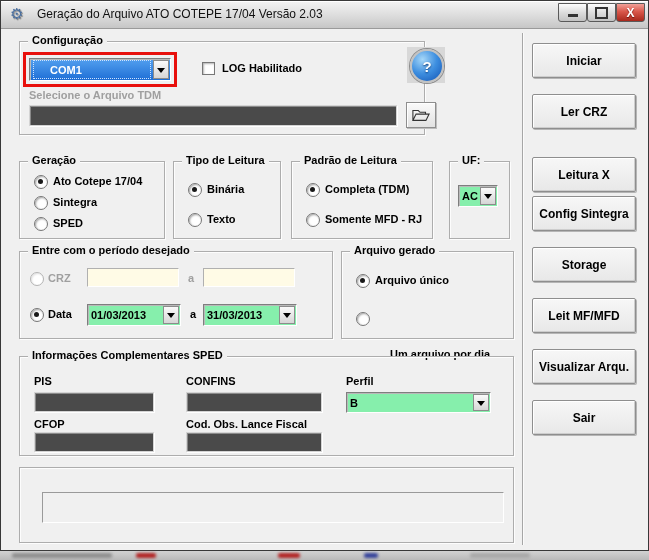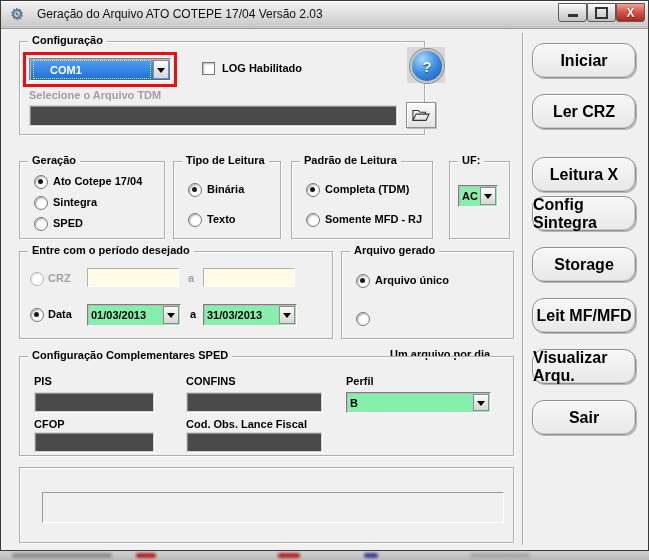--- a/index.html
+++ b/index.html
@@ -56,24 +56,24 @@
   .helpbg{position:absolute;width:38px;height:36px;background:#d8d8d8;}
   .helpbtn{position:absolute;width:30px;height:30px;border-radius:50%;
            background:radial-gradient(circle at 35% 28%,#a6d7f8,#3e8fe0 48%,#1253b4);
            border:2px solid #c2c2c2;box-shadow:0 0 0 1px #8b8b8b;
            display:flex;align-items:center;justify-content:center;
            color:#fff;font-weight:bold;font-size:15px;text-shadow:0 1px 2px #0a3a7a;}
   .toolbtn{position:absolute;box-sizing:border-box;background:linear-gradient(#fafafa,#e2e2e2);
            border:1px solid #8e8e8e;box-shadow:inset 1px 1px 0 #fff,1px 1px 0 #bdbdbd;
            display:flex;align-items:center;justify-content:center;}
   .btn{position:absolute;left:531px;width:104px;height:35px;box-sizing:border-box;
-       background:linear-gradient(#f7f7f7,#e8e8e8);border:1px solid #8e8e8e;border-radius:12px;
+       background:linear-gradient(#f7f7f7,#e8e8e8);border:1px solid #8e8e8e;border-radius:2px;
        box-shadow:inset 1px 1px 0 #fff,inset -1px -1px 0 #cdcdcd,1px 1px 0 #b5b5b5;
        display:flex;align-items:center;justify-content:center;
-       font-weight:bold;font-size:16px;color:#000;cursor:default;}
+       font-weight:bold;font-size:12px;color:#000;cursor:default;}
   .vdivider{position:absolute;left:521px;top:32px;height:512px;width:0;
             border-left:1px solid #a6a6a6;border-right:1px solid #fbfbfb;}
   .sunkenpanel{position:absolute;box-sizing:border-box;background:#f0f0f0;
                border:1px solid;border-color:#9a9a9a #fff #fff #9a9a9a;}
   
   .taskbar{position:absolute;left:0;top:551px;width:649px;height:9px;
            background:linear-gradient(#d2d2d2,#b9b9b9);border-bottom:1px solid #6f6f6f;}
   .smudge{position:absolute;top:2px;height:5px;border-radius:2px;filter:blur(1.5px);}
 </style>
 </head>
@@ -184,21 +184,21 @@
 
     <div class="groupbox" style="left:340px;top:250px;width:173px;height:88px;">
       <span class="legend">Arquivo gerado</span>
       <span class="radio sel" style="left:14px;top:22px;"></span>
       <span class="lbl" style="left:33px;top:22px;">Arquivo único</span>
       <span class="radio" style="left:14px;top:60px;"></span>
       <span class="lbl" style="left:48px;top:60px;margin-top:36px;">Um arquivo por dia</span>
     </div>
 
     <div class="groupbox" style="left:18px;top:355px;width:495px;height:100px;">
-      <span class="legend">Configuração Complementares SPED</span>
+      <span class="legend">Informações Complementares SPED</span>
       <span class="lbl" style="left:14px;top:18px;">PIS</span>
       <div class="darkfield" style="left:14px;top:35px;width:120px;height:20px;"></div>
       <span class="lbl" style="left:166px;top:18px;">CONFINS</span>
       <div class="darkfield" style="left:166px;top:35px;width:136px;height:20px;"></div>
       <span class="lbl" style="left:326px;top:18px;">Perfil</span>
       <div class="combo" style="left:326px;top:35px;width:145px;height:21px;">
         <span class="val">B</span>
         <span class="combo-btn">
           <span class="tri"></span>
         </span>

